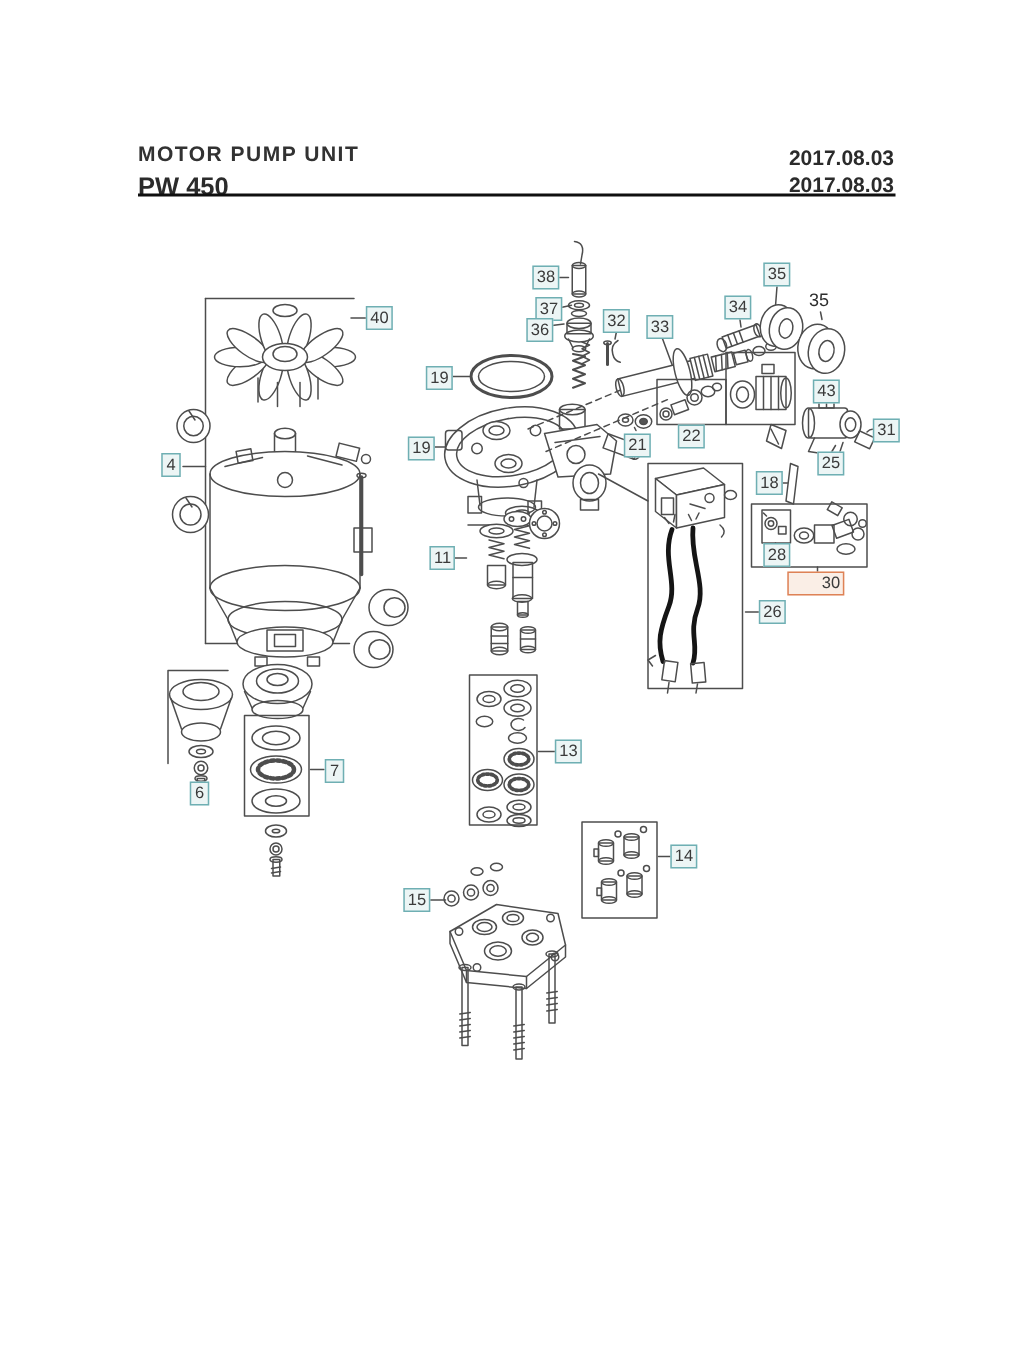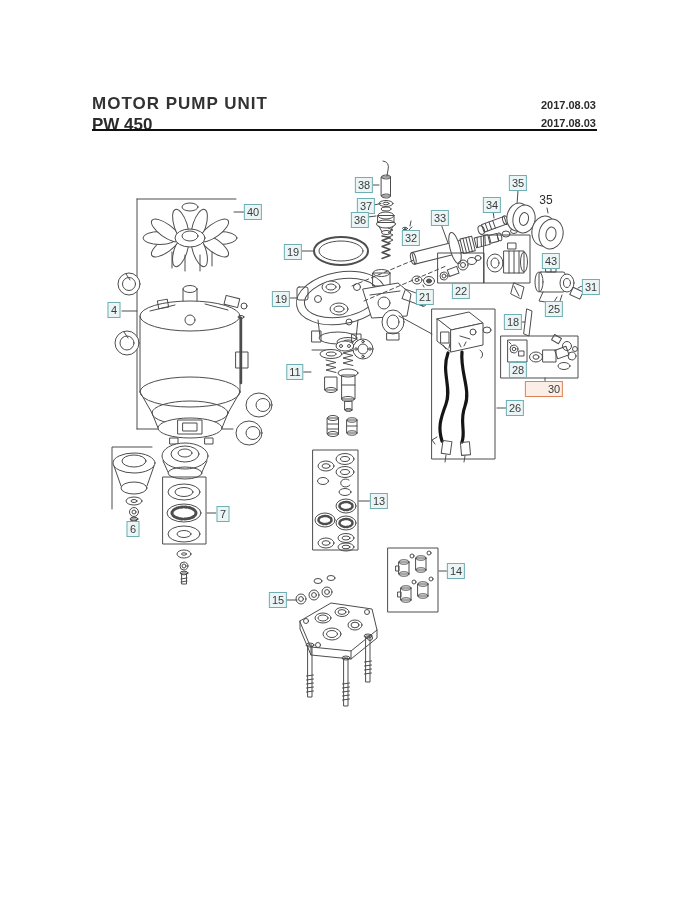--- a/index.html
+++ b/index.html
@@ -1,22 +1,22 @@
 <!DOCTYPE html>
 <html style="--callout-border: #6fafb3; --callout-fill: #ecf5f5; --hl-border: #de8256; --hl-fill: #faeee6;"><head>
 <meta charset="utf-8">
 <style>
   html,body{margin:0;padding:0;}
   body{width:688px;height:900px;background:#ffffff;position:relative;
        font-family:"Liberation Sans",sans-serif;overflow:hidden;}
   .page{position:absolute;inset:0;background:#fff;}
-  .hdr-title{position:absolute;left:92px;top:94px;font-size:17px;font-weight:bold;
+  .hdr-title{position:absolute;left:92px;top:94px;font-size:14px;font-weight:bold;
              letter-spacing:1px;color:#323232;}
   .hdr-model{position:absolute;left:92px;top:115px;font-size:17px;font-weight:bold;color:#2b2b2b;}
-  .hdr-dates{position:absolute;right:92px;top:96px;text-align:right;font-size:11px;
+  .hdr-dates{position:absolute;right:92px;top:96px;text-align:right;font-size:14px;
              font-weight:bold;color:#2b2b2b;line-height:18px;}
   .hdr-rule{position:absolute;left:92px;top:129px;width:505px;height:2px;background:#0f0f0f;}
   svg.diagram{position:absolute;left:0;top:0;}
   #callouts{position:absolute;inset:0;pointer-events:none;}
   .callout{position:absolute;transform:translate(-50%,-50%);
            font-size:11px;line-height:12px;color:#3a3a3a;
            min-width:13px;padding:1px 2px;text-align:center;box-sizing:border-box;
            background:var(--callout-fill,#ecf5f5);
            border:1px solid var(--callout-border,#6fafb3);
            pointer-events:auto;}
@@ -519,21 +519,21 @@
       <div class="callout box" style="left: 281px; top: 299px;">19</div>
       <div class="callout box" style="left: 295px; top: 372px;">11</div>
       <div class="callout box" style="left: 133px; top: 529px;">6</div>
       <div class="callout box" style="left: 223px; top: 514px;">7</div>
       <div class="callout box" style="left: 379px; top: 501px;">13</div>
       <div class="callout box" style="left: 456px; top: 571px;">14</div>
       <div class="callout box" style="left: 278px; top: 600px; text-align: right;">15</div>
       <div class="callout box" style="left: 364px; top: 185px;">38</div>
       <div class="callout box" style="left: 366px; top: 206px;">37</div>
       <div class="callout box" style="left: 360px; top: 220px;">36</div>
-      <div class="callout box" style="left: 411px; top: 214px; margin-top: 24px;">32</div>
+      <div class="callout box" style="left: 411px; top: 214px;">32</div>
       <div class="callout box" style="left: 440px; top: 218px;">33</div>
       <div class="callout box" style="left: 492px; top: 205px;">34</div>
       <div class="callout box" style="left: 518px; top: 183px;">35</div>
       <div class="callout plain" style="left: 546px; top: 200px;">35</div>
       <div class="callout box" style="left: 425px; top: 297px;">21</div>
       <div class="callout box" style="left: 461px; top: 291px;">22</div>
       <div class="callout box" style="left: 551px; top: 261px;">43</div>
       <div class="callout box" style="left: 591px; top: 287px;">31</div>
       <div class="callout box" style="left: 554px; top: 309px;">25</div>
       <div class="callout box" style="left: 513px; top: 322px;">18</div>

